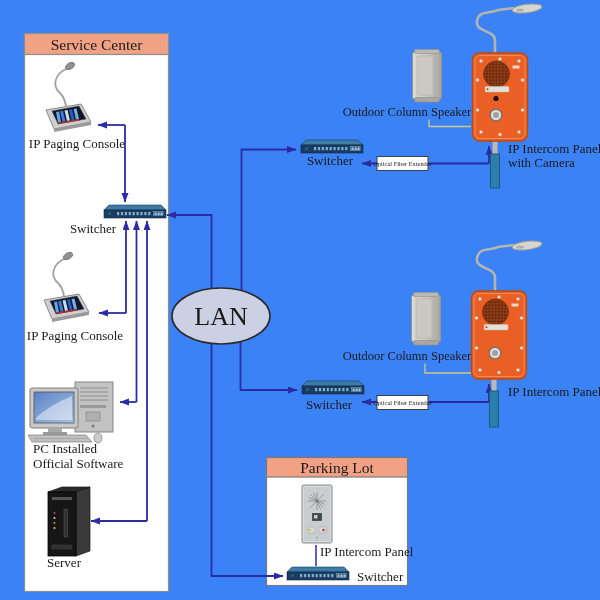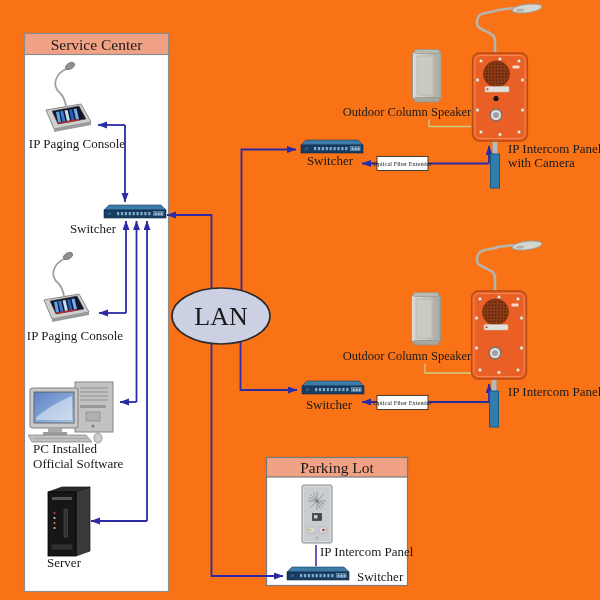--- a/index.html
+++ b/index.html
@@ -1,16 +1,16 @@
 <!DOCTYPE html>
 <html><head>
 <meta charset="utf-8">
 <style>
   html,body{margin:0;padding:0;background:#ffffff;}
-  .stage{position:relative;width:600px;height:600px;background:#f97316;overflow:hidden;}
+  .stage{position:relative;width:600px;height:600px;background:#3b82f6;overflow:hidden;}
   text{font-family:"Liberation Serif","DejaVu Serif",serif;fill:#1a1a1a;}
   .lbl{font-size:13px;}
   .lbl-sm{font-size:12.5px;}
   .ttl{font-size:15.5px;}
   .lan-t{font-size:26px;}
   .tiny{font-size:6.4px;}
 </style>
 </head>
 <body>
 

